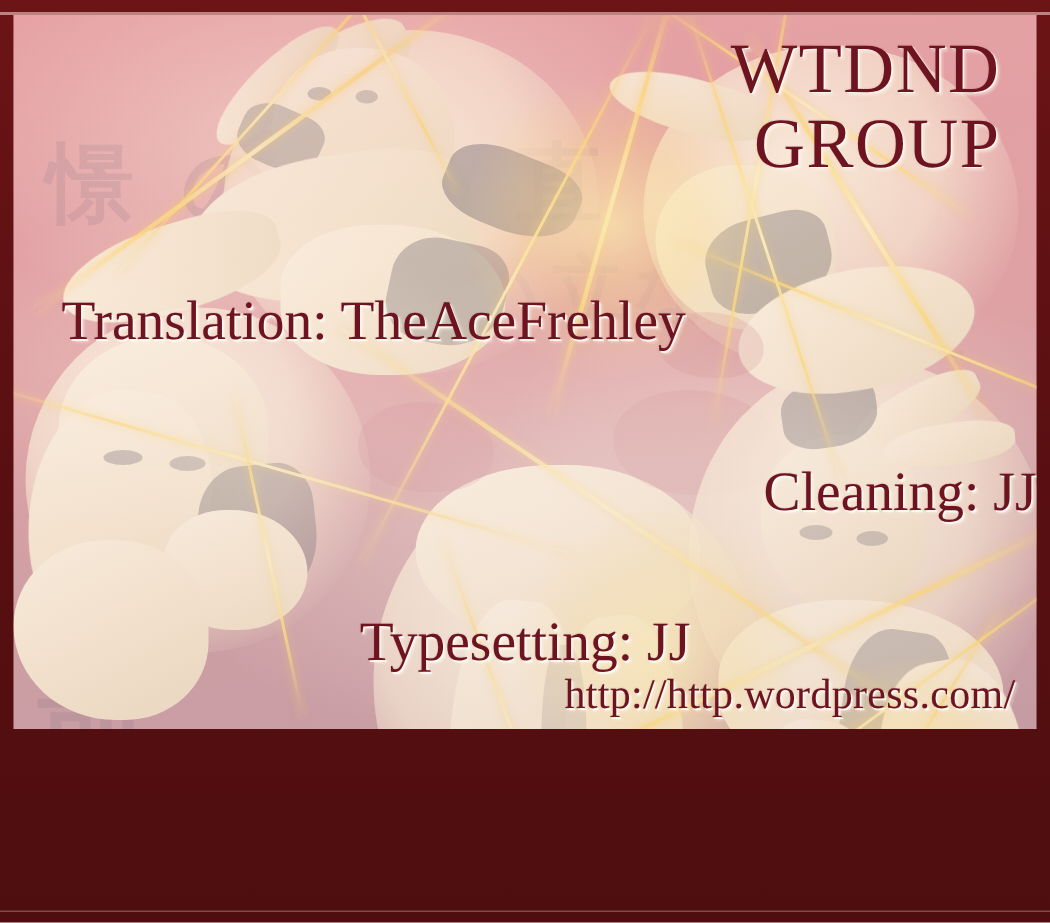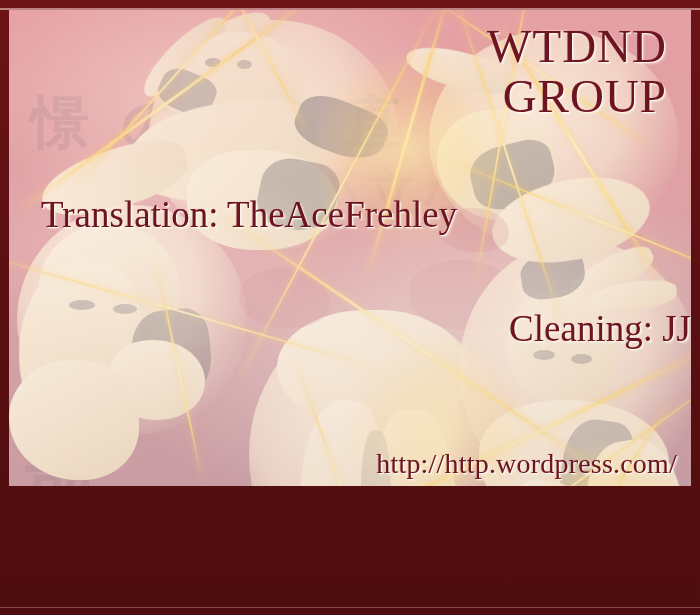--- a/index.html
+++ b/index.html
@@ -280,19 +280,20 @@
 
       <div class="credit-text group-title">
         <span class="line">WTDND</span>
         <span class="line">GROUP</span>
       </div>
 
       <div class="credit-text row-translation">Translation: TheAceFrehley</div>
 
       <div class="credit-text row-cleaning">Cleaning: JJ</div>
 
+      <div class="credit-text row-typesetting">Typesetting: JJ</div>
 
       <div class="credit-text row-url">http://http.wordpress.com/</div>
 
     </div>
 
   </div>
 </div>
 
 </body></html>

